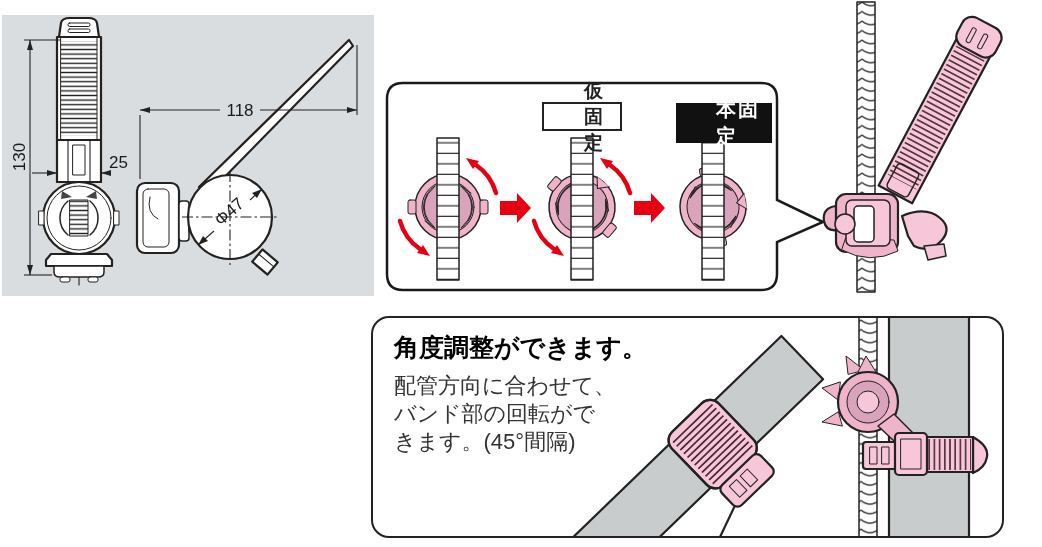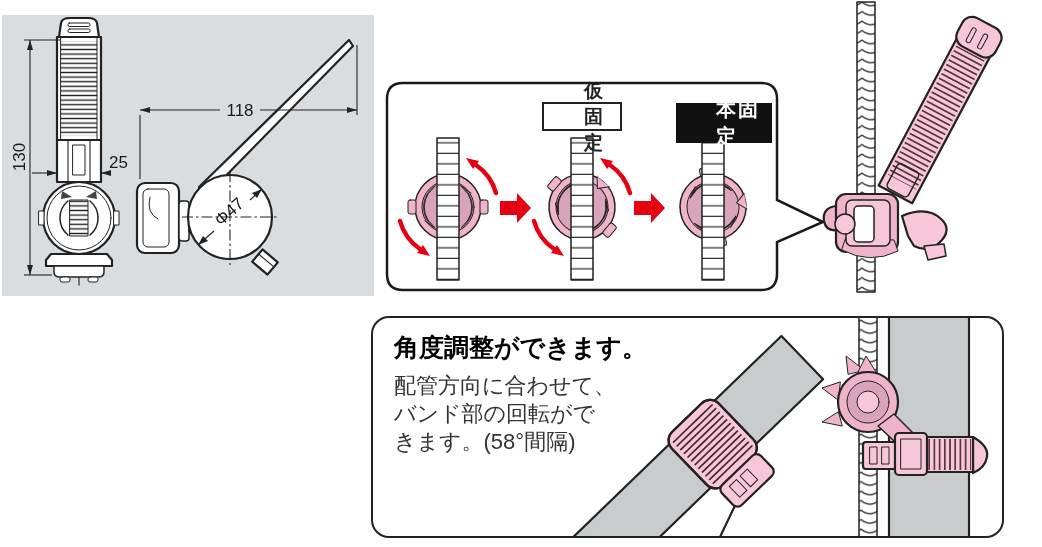--- a/index.html
+++ b/index.html
@@ -242,21 +242,21 @@
       <path d="M112,216 q24,-10 38,2 q12,10 2,22 q-12,14 -28,6 l-6,-10 Z" class="f-p1 sk sk2"></path>
       <path d="M134,246 l20,-2 2,12 -18,4 Z" class="f-p1 sk"></path>
     </g>
   </svg>
 
   <section class="angle-panel">
     <div class="angle-text">
       <h2>角度調整ができます。</h2>
       <p>配管方向に合わせて、
 バンド部の回転がで
-きます。(58°間隔)</p>
+きます。(45°間隔)</p>
     </div>
 
     <svg class="angle-illos" viewBox="0 0 465 222">
       <defs>
         <pattern id="ap-thr" width="18" height="9.5" patternUnits="userSpaceOnUse">
           <rect width="18" height="9.5" fill="#fff"></rect>
           <path d="M0,2 q9,7.5 18,0" fill="none" stroke="#333" stroke-width="1.3"></path>
         </pattern>
         <pattern id="ap-ribsH" width="60" height="5.2" patternUnits="userSpaceOnUse">
           <rect width="60" height="5.2" fill="#f7c6d8"></rect>

